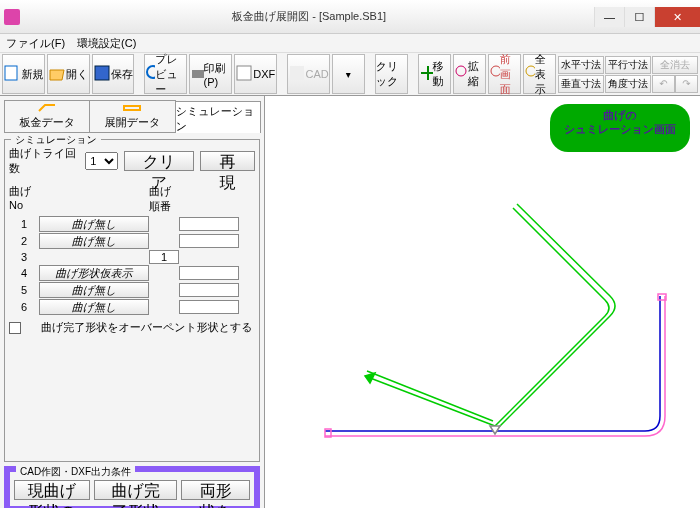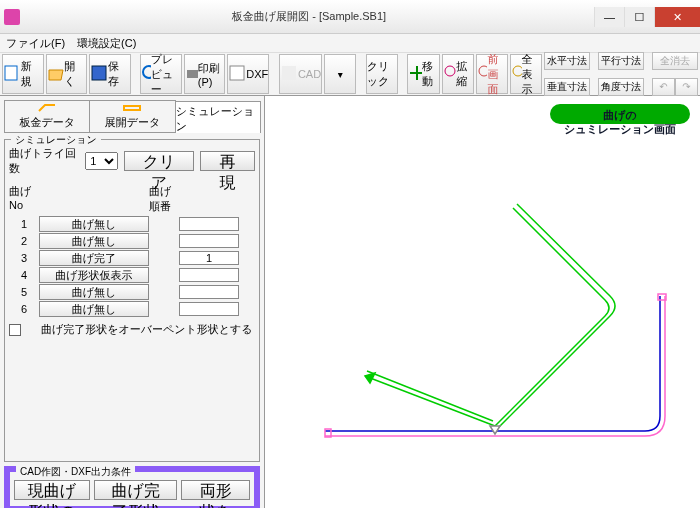--- a/index.html
+++ b/index.html
@@ -10,44 +10,44 @@
 .winbtns { display: flex; }
 .winbtn { width: 30px; height: 20px; text-align: center; line-height: 20px; background: #eee; border-left: 1px solid #ddd; }
 .winbtn.close { background: #c94030; color: #fff; width: 46px; }
 .menubar { height: 18px; padding: 2px 6px; display: flex; gap: 12px; background: #f4f4f4; }
 .menubar span { cursor: default; }
 .toolbar { height: 44px; background: #f4f4f4; border-top: 1px solid #ddd; border-bottom: 1px solid #999; display: flex; align-items: center; padding: 2px; }
 .tbtn { width: 44px; height: 40px; border: 1px solid #bbb; background: linear-gradient(#fff,#e8e8e8); margin-right: 2px; display: flex; flex-direction: row; align-items: center; justify-content: center; font-size: 10px; cursor: pointer; }
 .tbtn .ico { width: 18px; height: 18px; margin-bottom: 2px; }
 .tbtn.sm { width: 34px; }
 .sep { width: 8px; }
-.right-tb { margin-left: auto; display: grid; grid-template-columns: repeat(3, 46px); gap: 8px; }
+.right-tb { margin-left: auto; display: grid; grid-template-columns: repeat(3, 46px); gap: 1px; }
 .rbtn { height: 18px; border: 1px solid #bbb; background: linear-gradient(#fff,#e8e8e8); font-size: 10px; text-align: center; line-height: 16px; }
 .rbtn.dis { color: #aaa; }
 .body-area { display: flex; height: 420px; }
 .leftpanel { width: 265px; background: #f4f4f4; border-right: 1px solid #999; padding: 4px; display: flex; flex-direction: column; }
 .tabs { display: flex; border-bottom: 1px solid #999; }
 .tab { flex: 1; height: 32px; border: 1px solid #999; border-bottom: none; background: #f4f4f4; display: flex; flex-direction: column; align-items: center; justify-content: center; font-size: 10px; margin-right: -1px; }
 .tab.active { background: #fff; position: relative; top: 1px; }
 .tab .tico { width: 20px; height: 10px; margin-bottom: 2px; }
 .simgroup { border: 1px solid #999; margin-top: 6px; padding: 6px 4px 4px; position: relative; flex: 1; }
 .simgroup > legend, .cadgroup > legend { position: absolute; top: -7px; left: 6px; background: #f4f4f4; padding: 0 4px; font-size: 10px; }
 .row1 { display: flex; align-items: center; gap: 6px; margin-bottom: 8px; }
 select.trysel { width: 36px; height: 18px; }
 .btn { height: 20px; border: 1px solid #888; background: linear-gradient(#fff,#e4e4e4); padding: 0 12px; font-size: 16px; cursor: pointer; }
 .tblhdr { display: grid; grid-template-columns: 30px 110px 30px 60px; font-size: 10px; margin-bottom: 2px; }
 .bendrow { display: grid; grid-template-columns: 30px 110px 30px 60px; align-items: center; margin-bottom: 1px; font-size: 10px; }
 .bendrow .no { text-align: center; }
-.bendrow .exbtn { height: 16px; border: 1px solid #888; background: linear-gradient(#fff,#e8e8e8); text-align: center; line-height: 14px; cursor: pointer; }
+.bendrow .exbtn { height: 16px; border: 1px solid #888; background: linear-gradient(#fff,#e8e8e8); text-align: center; line-height: 14px; cursor: pointer; font-style: italic; }
 .bendrow .ord { height: 14px; border: 1px solid #888; background: #fff; text-align: center; line-height: 12px; }
 .chkrow { margin-top: auto; display: flex; align-items: center; gap: 20px; font-size: 10px; padding: 4px 0; }
 .chkbox { width: 12px; height: 12px; border: 1px solid #666; background: #fff; }
 .cadgroup { border: 6px solid #8b5cf6; margin-top: 4px; padding: 8px 4px 6px; position: relative; display: flex; gap: 4px; }
 .canvas { flex: 1; background: #fff; position: relative; }
-.badge { position: absolute; right: 10px; top: 8px; width: 140px; height: 20px; background: #0a0; border-radius: 18px; color: #0f172a; font-weight: bold; text-align: center; padding-top: 4px; font-size: 12px; line-height: 14px; }
+.badge { position: absolute; right: 10px; top: 8px; width: 140px; height: 48px; background: #0a0; border-radius: 18px; color: #4c1d95; font-weight: bold; text-align: center; padding-top: 4px; font-size: 12px; line-height: 14px; }
 .bottom-bar { height: 26px; background: #f4f4f4; border-top: 1px solid #999; display: flex; justify-content: center; align-items: center; gap: 2px; }
 .bbtn { width: 40px; height: 22px; border: 1px solid #bbb; background: linear-gradient(#fff,#e8e8e8); display: flex; flex-direction: column; align-items: center; justify-content: center; font-size: 9px; }
 .bbtn.dis { color: #aaa; }
 svg.drawing { position: absolute; left: 0; top: 0; }
 </style>
 </head>
 <body>
 
 <div class="titlebar">
   <div class="icon"></div>
@@ -196,21 +196,20 @@
     <div class="ord"></div>
           </div>
           <div class="bendrow">
             <span class="no">2</span>
     <div class="exbtn">曲げ無し</div>
     <span></span>
     <div class="ord"></div>
           </div>
           <div class="bendrow">
             <span class="no">3</span>
-    <div class="exbtn">曲げ完了</div>
     <span></span>
     <div class="ord">1</div>
           </div>
           <div class="bendrow">
             <span class="no">4</span>
     <div class="exbtn">曲げ形状仮表示</div>
     <span></span>
     <div class="ord"></div>
           </div>
           <div class="bendrow">

